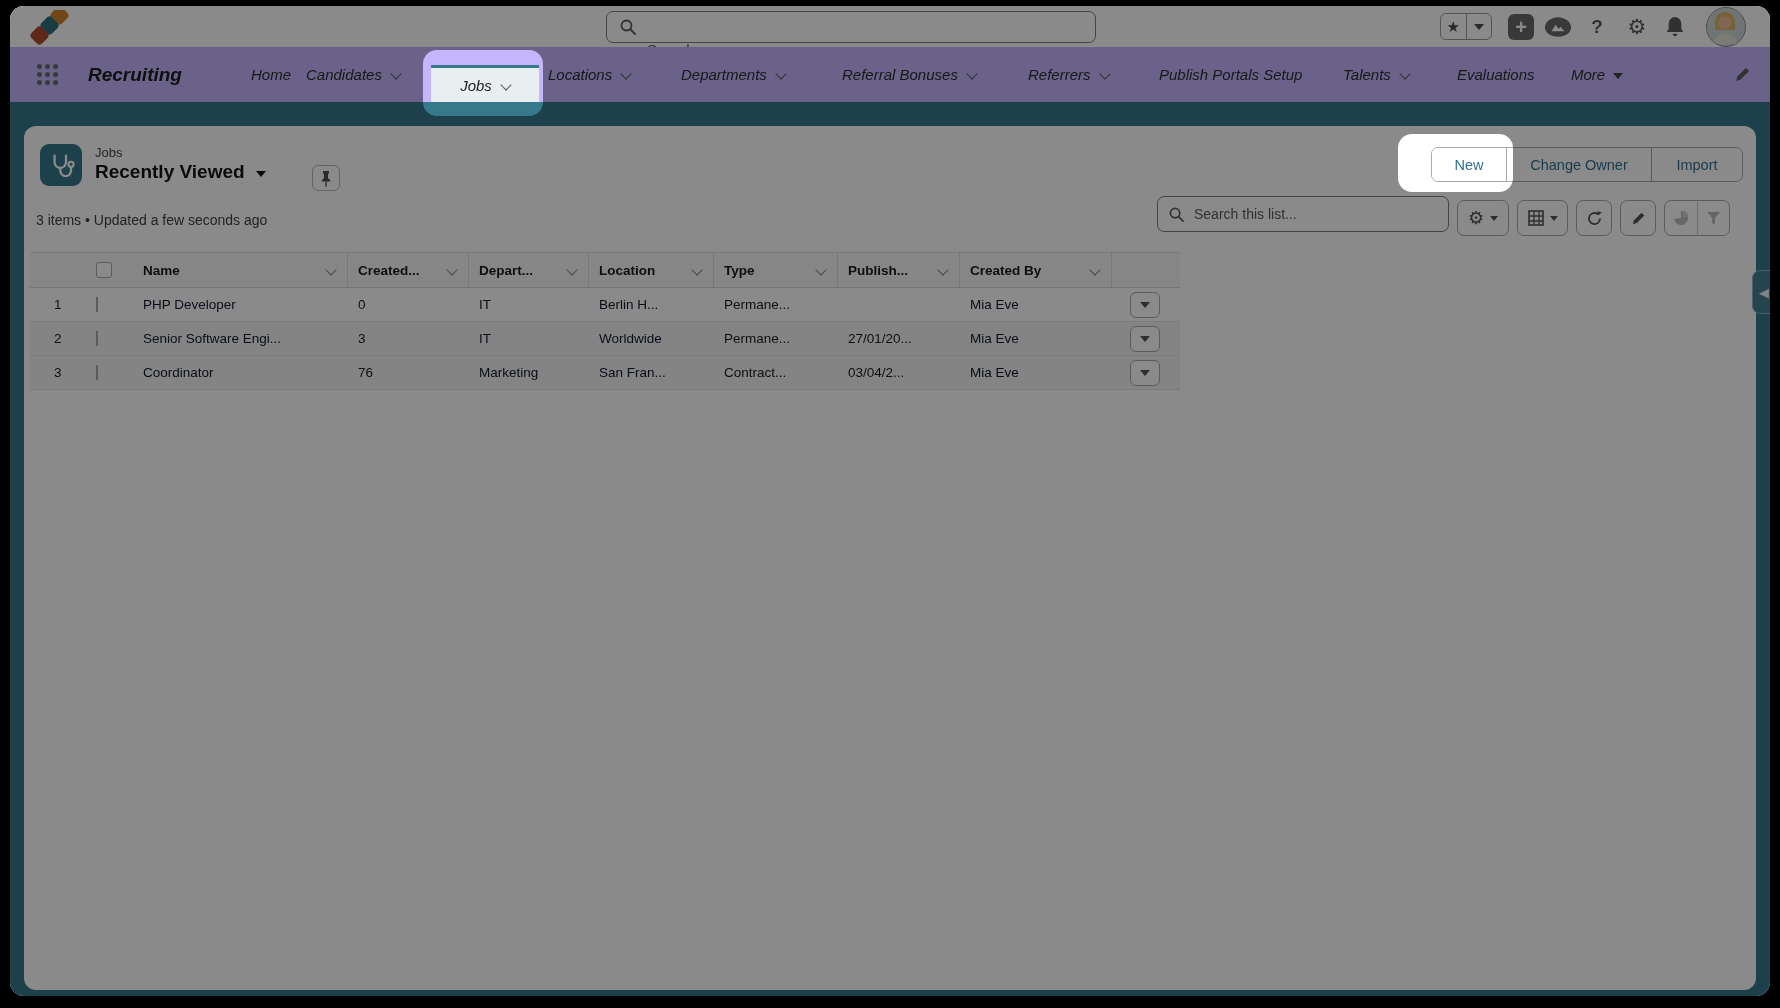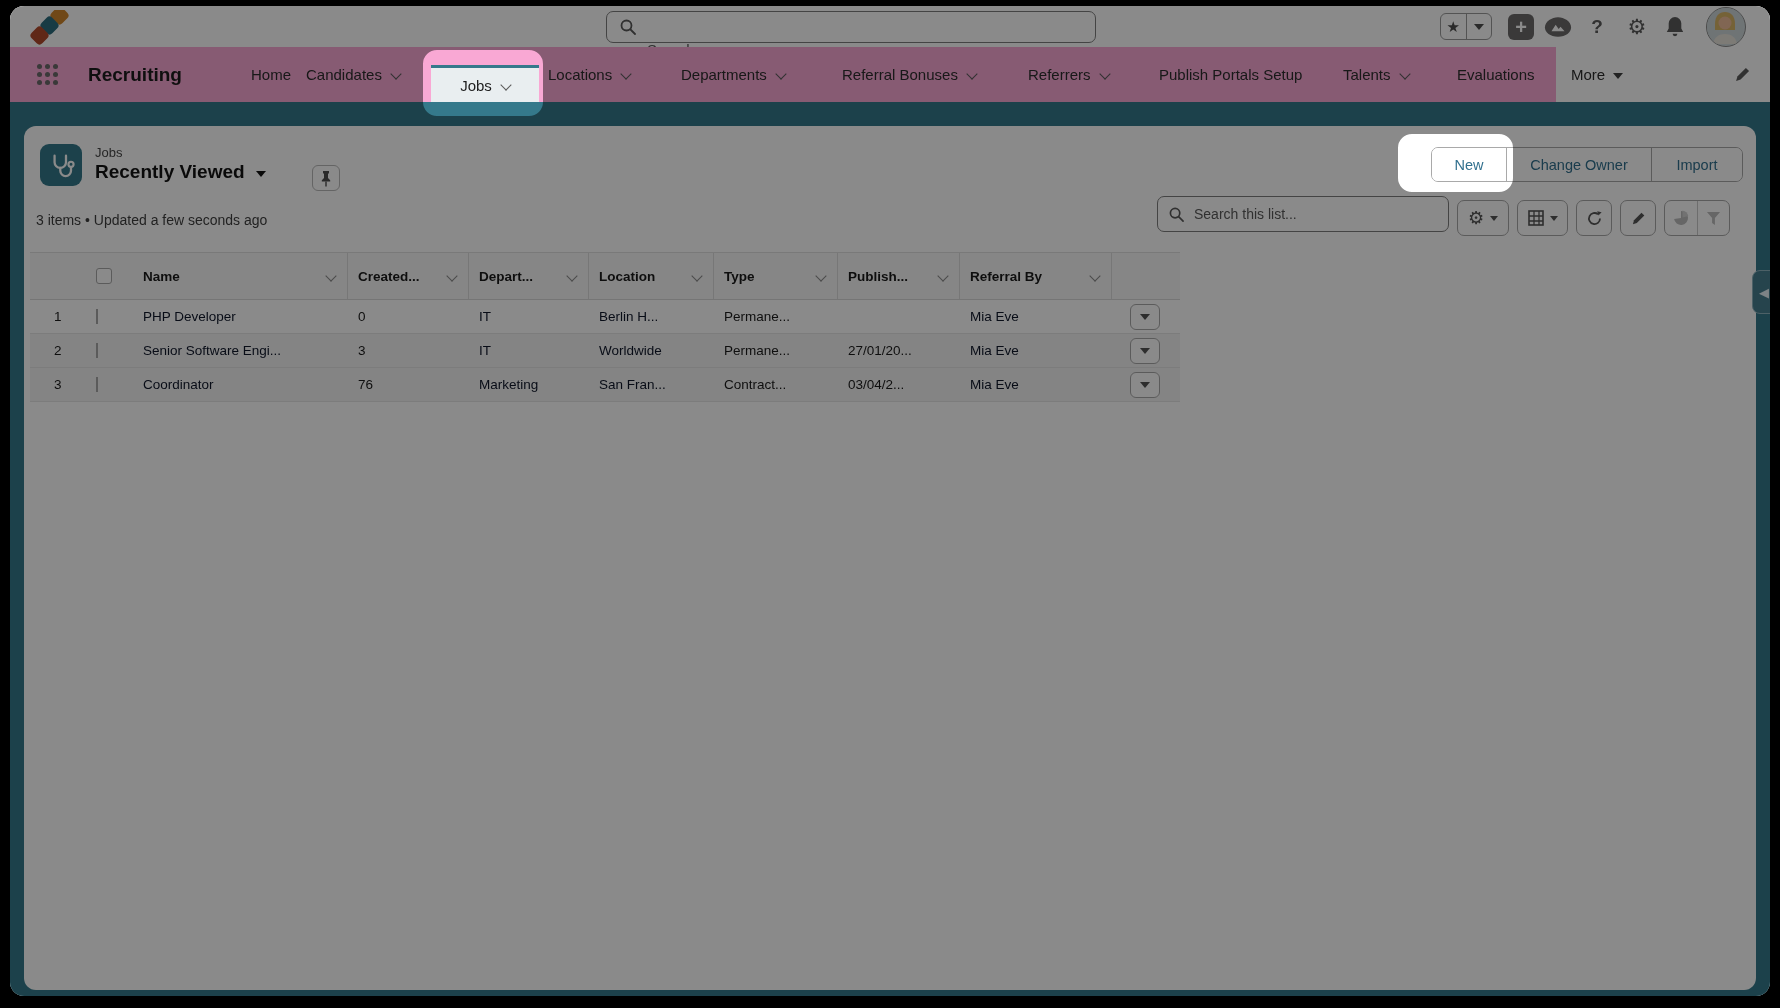--- a/index.html
+++ b/index.html
@@ -20,21 +20,21 @@
     position:absolute;display:flex;box-sizing:border-box;background:transparent;}
   .favgroup .half{flex:1;display:flex;align-items:center;justify-content:center;color:#4f4f4f;font-size:15px;}
   .favgroup .half + .half{border-left:1px solid #9a9a9a;}
   .plusbox{left:1498px;top:8px;width:26px;height:26px;border-radius:6px;background:#6b6969;color:#fff;
     position:absolute;display:flex;align-items:center;justify-content:center;font-size:20px;font-weight:bold;line-height:1;}
   .qmark{left:1576px;width:22px;font-size:19px;font-weight:bold;}
   .gearI{left:1614px;width:26px;font-size:21px;}
   .avatar{position:absolute;left:1696px;top:1px;width:38px;height:38px;border-radius:50%;
     border:1.5px solid #8a8a8a;overflow:hidden;background:#cfd8da;}
   
-  .tabbar{position:absolute;left:0;top:41px;width:1546px;height:55px;background:#f9a8d4;}
+  .tabbar{position:absolute;left:0;top:41px;width:1760px;height:55px;background:#c4b5fd;font-style:italic;}
   .waffle{position:absolute;left:27px;top:17px;display:grid;grid-template-columns:repeat(3,5px);grid-gap:3px;}
   .waffle i{width:5px;height:5px;border-radius:50%;background:#6b6969;}
   .appname{position:absolute;left:78px;top:0;height:55px;line-height:55px;font-size:19px;font-weight:bold;color:#1d1d1d;}
   .navitem{position:absolute;top:0;height:55px;line-height:55px;font-size:15px;color:#2e2e2e;white-space:nowrap;cursor:pointer;}
   .chev{display:inline-block;width:7px;height:7px;border-right:1.6px solid #5b5b5b;border-bottom:1.6px solid #5b5b5b;
     transform:rotate(45deg);margin-left:10px;vertical-align:2px;}
   .caret-down{display:inline-block;width:0;height:0;border-left:5px solid transparent;border-right:5px solid transparent;
     border-top:6px solid #3f3f3f;margin-left:8px;vertical-align:1px;}
   .jobs-tab{position:absolute;left:421px;top:18px;width:108px;height:37px;background:#e9eef0;
     border-top:3px solid #35798b;box-sizing:border-box;display:flex;align-items:center;justify-content:center;
@@ -67,21 +67,21 @@
   .ctrl{position:absolute;top:74px;height:36px;border:1px solid #a9a9a9;border-radius:7px;background:#fff;
     display:flex;align-items:center;justify-content:center;box-sizing:border-box;cursor:pointer;color:#555;}
   .ctrl .cv{display:inline-block;width:0;height:0;border-left:4px solid transparent;border-right:4px solid transparent;
     border-top:5px solid #555;margin-left:6px;}
   .ctrlgroup{position:absolute;top:74px;height:36px;border:1px solid #a9a9a9;border-radius:7px;background:#fff;
     display:flex;box-sizing:border-box;overflow:hidden;}
   .ctrlgroup .g{width:33px;display:flex;align-items:center;justify-content:center;}
   .ctrlgroup .g + .g{border-left:1px solid #c9c9c9;}
   
   .table{position:absolute;left:6px;top:126px;width:1150px;font-size:13.5px;color:#1b1b1b;}
-  .thead{display:flex;height:48px;background:#f7f7f7;border-top:1px solid #e0e0e0;border-bottom:1px solid #d9d9d9;
+  .thead{display:flex;height:36px;background:#f7f7f7;border-top:1px solid #e0e0e0;border-bottom:1px solid #d9d9d9;
     font-weight:bold;align-items:center;box-sizing:border-box;}
   .thead .cell{display:flex;align-items:center;justify-content:space-between;height:100%;box-sizing:border-box;}
   .thead .cell .schev{width:7px;height:7px;border-right:1.6px solid #8a8a8a;border-bottom:1.6px solid #8a8a8a;
     transform:rotate(45deg);margin-right:12px;flex:0 0 auto;}
   .trow{display:flex;height:34px;align-items:center;border-bottom:1px solid #e6e6e6;background:#fff;box-sizing:border-box;}
   .trow.alt{background:#f4f4f4;}
   .cell{padding-left:10px;box-sizing:border-box;white-space:nowrap;overflow:hidden;}
   .w-num{width:66px;padding-left:24px;}
   .w-cb{width:37px;padding-left:0;}
   .w-name{width:215px;}
@@ -295,21 +295,21 @@
             </div>
           <div class="cell w-type">
               <span>Type</span>
               <span class="schev"></span>
             </div>
           <div class="cell w-pub">
               <span>Publish...</span>
               <span class="schev"></span>
             </div>
           <div class="cell w-created">
-              <span>Referral By</span>
+              <span>Created By</span>
               <span class="schev"></span>
             </div>
           <div class="cell w-action"></div>
         </div>
 
         <div class="trow">
           <div class="cell w-num">1</div>
           <div class="cell w-cb"><span class="cb"></span></div>
           <div class="cell w-name"><a class="cell-link">PHP Developer</a></div>
           <div class="cell w-cand">0</div>

